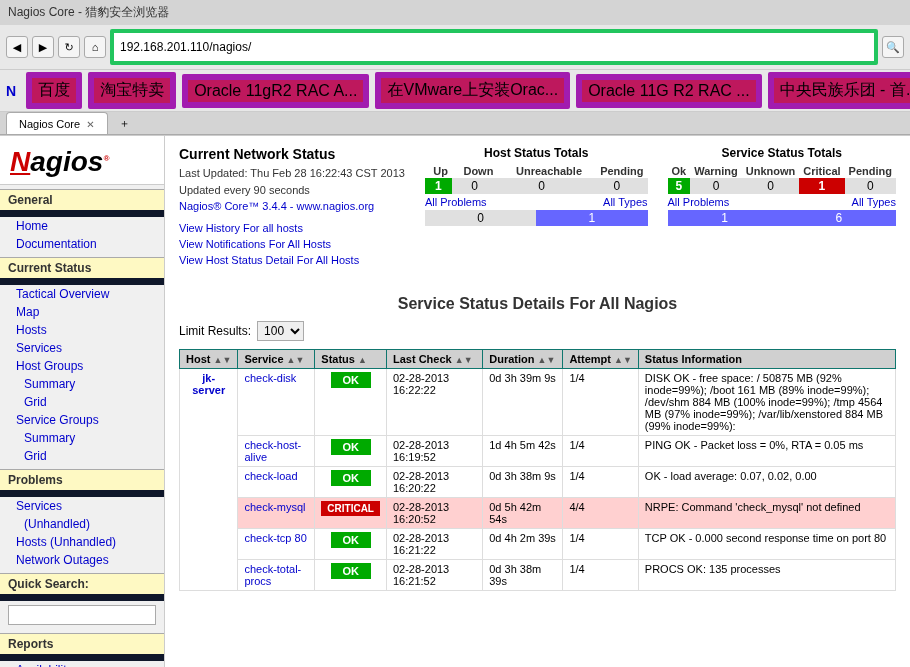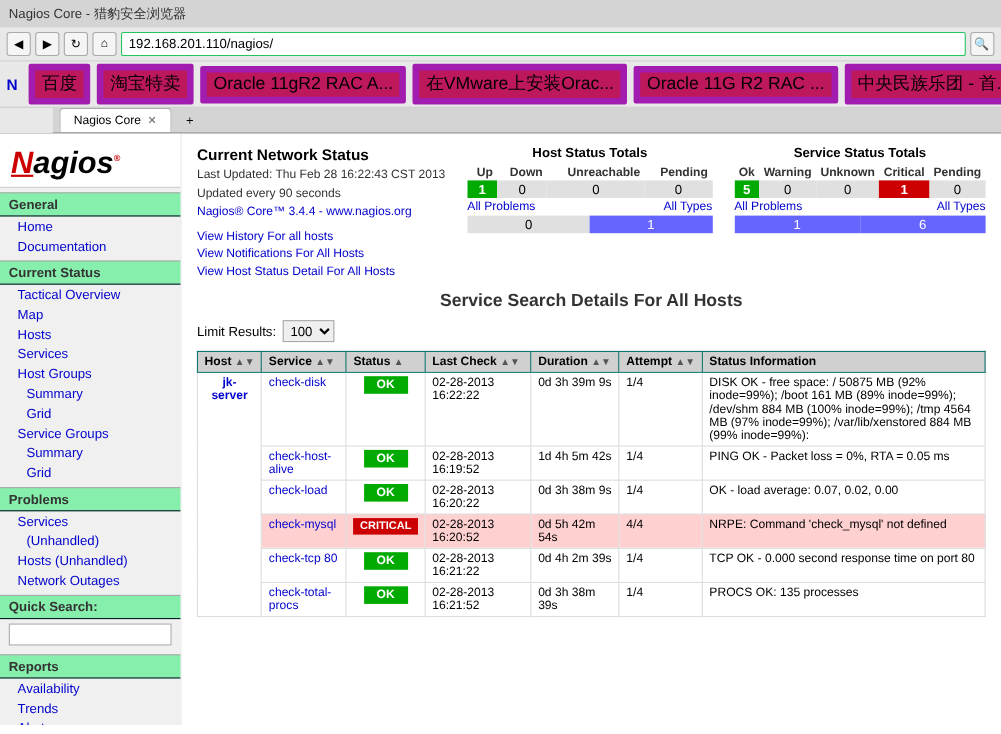--- a/index.html
+++ b/index.html
@@ -31,22 +31,22 @@
       width: 22px; height: 22px;
       background: #f5f5f5;
       border: 1px solid #aaa;
       border-radius: 3px;
       display: flex; align-items: center; justify-content: center;
       cursor: pointer;
       font-size: 11px;
     }
     .address-bar {
       flex: 1;
-      height: 22px;
-      border: 1px solid #22c55e;
+      height: 36px;
+      border: 4px solid #22c55e;
       border-radius: 2px;
       padding: 0 6px;
       font-size: 12px;
       background: #fff;
     }
     .bookmarks-bar {
       display: flex;
       align-items: center;
       padding: 2px 6px;
       gap: 6px;
@@ -64,21 +64,20 @@
       cursor: pointer;
       white-space: nowrap;
       font-size: 16px;
     }
     .tab-bar {
       display: flex;
       align-items: flex-end;
       padding: 0 6px;
       background: #d4d4d4;
       border-bottom: 1px solid #aaa;
-      margin-left: 48px;
     }
     .tab {
       display: flex; align-items: center; gap: 6px;
       padding: 5px 12px 4px;
       background: #fff;
       border: 1px solid #aaa;
       border-bottom: none;
       border-radius: 4px 4px 0 0;
       font-size: 11px;
       cursor: pointer;
@@ -110,27 +109,27 @@
     .logo-nagios {
       font-size: 28px;
       font-weight: bold;
       color: #000;
       font-style: italic;
     }
     .logo-nagios span { color: #c00; }
     .logo-tm { font-size: 8px; vertical-align: super; color: #666; }
 
     .sidebar-section-header {
-      background: #86efac;
+      background: #fef9c3;
       padding: 3px 8px;
       font-weight: bold;
       font-size: 12px;
       color: #333;
       border-top: 1px solid #aaa;
-      border-bottom: 1px solid #0f172a;
+      border-bottom: 7px solid #0f172a;
       margin-top: 4px;
     }
     .sidebar-item {
       padding: 2px 8px 2px 16px;
       color: #00c;
       cursor: pointer;
       font-size: 12px;
     }
     .sidebar-item.sub { padding-left: 24px; }
     .sidebar-search {
@@ -149,21 +148,21 @@
       flex: 1;
       overflow-y: auto;
       padding: 10px 14px;
       background: #fff;
     }
 
     
     .status-header {
       display: flex;
       gap: 20px;
-      margin-bottom: 10px;
+      margin-bottom: 26px;
       align-items: flex-start;
     }
     .status-info { flex: 0 0 auto; min-width: 220px; }
     .status-info h2 { font-size: 14px; font-weight: bold; margin-bottom: 3px; }
     .status-info p { font-size: 11px; color: #333; line-height: 1.5; }
     .status-info a { color: #00c; text-decoration: none; font-size: 11px; }
     .status-info .links { margin-top: 6px; }
     .status-info .links div { margin-bottom: 2px; }
 
     .status-totals-section { flex: 1; }
@@ -405,21 +404,21 @@
               <tr>
             <td class="cell-lightblue">1</td>
             <td class="cell-lightblue">6</td>
           </tr>
         </tbody>
           </table>
       </div>
 
     </div>
 
-    <div class="section-title">Service Search Details For All Hosts</div>
+    <div class="section-title">Service Status Details For All Nagios</div>
 
     <div class="limit-bar">
       <span>Limit Results:</span>
       <select>
         <option>25</option>
         <option>50</option>
         <option selected="">100</option>
         <option>200</option>
         <option>All</option>
       </select>

